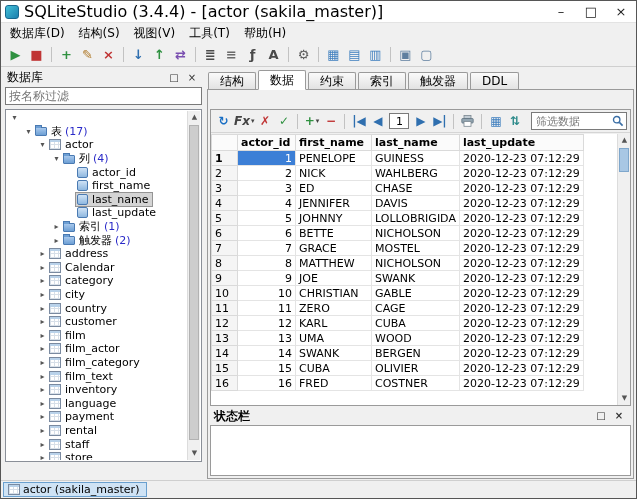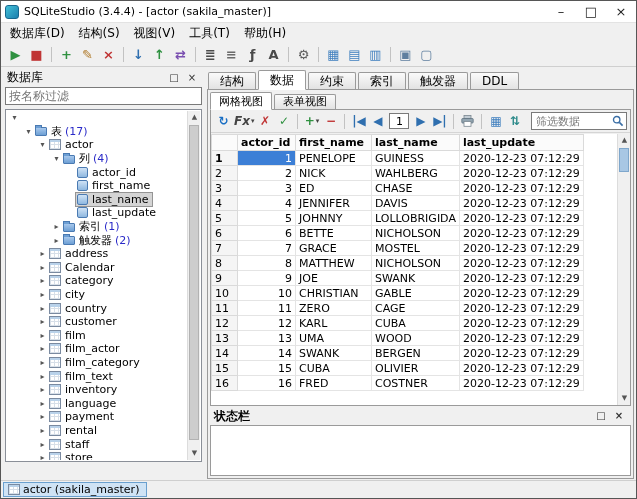--- a/index.html
+++ b/index.html
@@ -3,21 +3,21 @@
 <meta charset="utf-8">
 <style>
   html,body{margin:0;padding:0;background:#d8d8d8;}
   *{box-sizing:border-box;}
   .window{position:relative;width:637px;height:499px;background:#f0f0f0;border:1px solid #565656;
           font-family:"DejaVu Sans",sans-serif;font-size:12px;color:#000;overflow:hidden;}
 
   
   .titlebar{position:absolute;top:0;left:0;right:0;height:22px;background:#ffffff;display:flex;align-items:center;border-bottom:1px solid #e3e3e3;}
   .app-icon{width:14px;height:14px;margin:0 5px 0 4px;border-radius:3px;background:linear-gradient(135deg,#43c1d8,#1b7fae);border:1px solid #16688f;}
-  .title-text{font-size:11px;}
+  .title-text{font-size:16px;}
   .win-btns{margin-left:auto;display:flex;height:100%;}
   .win-btn{width:30px;height:100%;text-align:center;line-height:21px;font-size:13px;color:#222;}
 
   
   .menubar{position:absolute;top:22px;left:0;right:0;height:20px;display:flex;align-items:center;padding-left:2px;background:#f0f0f0;}
   .menu-item{padding:2px 7px;}
 
   
   .toolbar{position:absolute;top:42px;left:0;right:0;height:24px;display:flex;align-items:center;padding:0 4px;border-bottom:1px solid #cfcfcf;background:#f0f0f0;}
   .tb-icon{min-width:19px;height:19px;display:inline-flex;align-items:center;justify-content:center;font-size:13px;font-weight:bold;border-radius:2px;margin:0 1px;cursor:default;}
@@ -365,24 +365,20 @@
     <div class="right-dock">
       <div class="tabs">
           <span class="tab">结构</span>
           <span class="tab active">数据</span>
           <span class="tab">约束</span>
           <span class="tab">索引</span>
           <span class="tab">触发器</span>
           <span class="tab">DDL</span>
         </div>
       <div class="panel">
-        <div class="view-tabs">
-            <span class="tab active">网格视图</span>
-            <span class="tab">表单视图</span>
-          </div>
         <div class="view-panel">
           <div class="data-toolbar">
 
             <span class="tb-icon" style="color: rgb(26, 111, 196);">↻</span>
               <span class="tb-icon fx" style="color: rgb(68, 68, 68);">Fx<span class="dd">▾</span></span>
               <span class="tb-icon" style="color: rgb(192, 53, 53);">✗</span>
               <span class="tb-icon" style="color: rgb(47, 145, 64);">✓</span>
               <span class="tb-sep"></span>
               <span class="tb-icon" style="color: rgb(47, 145, 64);">+<span class="dd">▾</span></span>
               <span class="tb-icon" style="color: rgb(192, 53, 53);">−</span>

